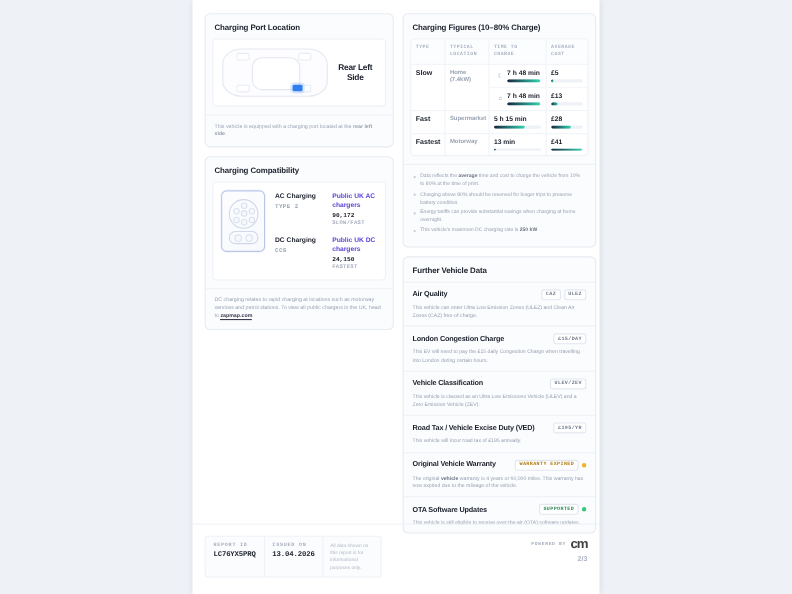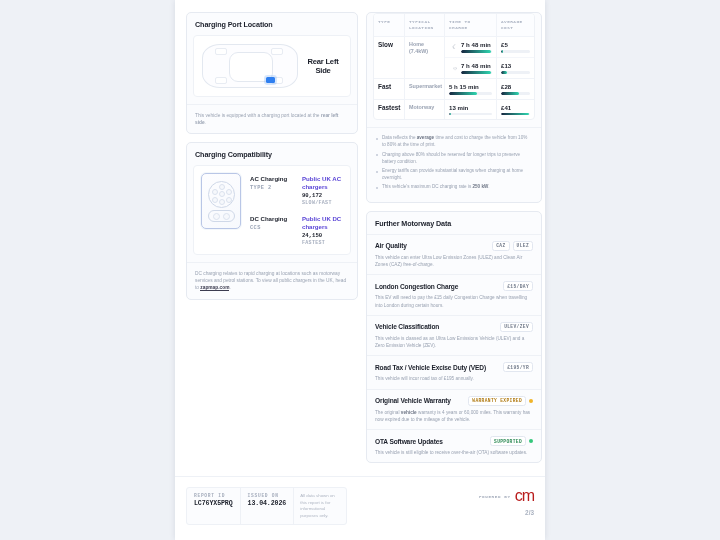--- a/index.html
+++ b/index.html
@@ -170,21 +170,21 @@
   .meta-k { font-size: 4.6px; color: #a6aebd; font-weight: 700; letter-spacing: .7px;
             font-family: "Liberation Mono", monospace; }
   .meta-v { font-size: 6.6px; font-weight: 700; margin-top: 2px; letter-spacing: -.1px;
             font-family: "Liberation Mono", monospace; }
   .disclaimer { font-size: 4.4px; line-height: 1.5; color: #b0b7c4; width: 52px;
                 padding: 5px 6px; }
   .brand { text-align: right; }
   .brand-row { display: flex; align-items: center; gap: 4px; justify-content: flex-end; }
   .powered { font-size: 4.3px; color: #a6aebd; letter-spacing: .6px; font-weight: 700;
              font-family: "Liberation Mono", monospace; }
-  .logo { font-size: 16px; font-weight: 400; letter-spacing: -1px; color: #b91c1c; }
+  .logo { font-size: 12px; font-weight: 700; letter-spacing: -1px; color: #404040; }
   .pageno { font-size: 6.4px; color: #aab2c0; margin-top: 4px; font-weight: 700; }
 </style>
 </head>
 <body>
 
 <div class="page">
 
   <div class="cols">
 
     <div class="colL">
@@ -257,20 +257,21 @@
         <div class="note">
           <span>DC charging relates to rapid charging at locations such as motorway services and petrol stations. To view all public chargers in the UK, head to </span><a href="#">zapmap.com</a><span>.</span>
         </div>
       </div>
 
     </div>
 
     <div class="colR">
 
       <div class="card">
+        <div class="card-title">Charging Figures (10–80% Charge)</div>
         <div class="tbl">
           <div class="trow thead">
             <div class="th c1">TYPE</div>
             <div class="th c2">TYPICAL LOCATION</div>
             <div class="th c3">TIME TO CHARGE</div>
             <div class="th c4">AVERAGE COST</div>
           </div>
 
           <div class="trow">
             <div class="td c1">
@@ -360,21 +361,21 @@
 
         <ul class="bullets">
           <li><span>Data reflects the </span><b>average</b><span> time and cost to charge the vehicle from 10% to 80% at the time of print.</span></li>
           <li><span>Charging above 80% should be reserved for longer trips to preserve battery condition.</span></li>
           <li><span>Energy tariffs can provide substantial savings when charging at home overnight.</span></li>
           <li><span>This vehicle's maximum DC charging rate is </span><b>250 kW</b><span>.</span></li>
         </ul>
       </div>
 
       <div class="card">
-        <div class="card-title">Further Motorway Data</div>
+        <div class="card-title">Further Vehicle Data</div>
 
         <div class="fvd-item">
           <div class="fvd-head">
             <div class="fvd-title">Air Quality</div>
             <div class="badges">
               <span class="badge">CAZ</span>
               <span class="badge">ULEZ</span>
             </div>
           </div>
           <div class="fvd-desc">This vehicle can enter Ultra Low Emission Zones (ULEZ) and Clean Air Zones (CAZ) free-of-charge.</div>

